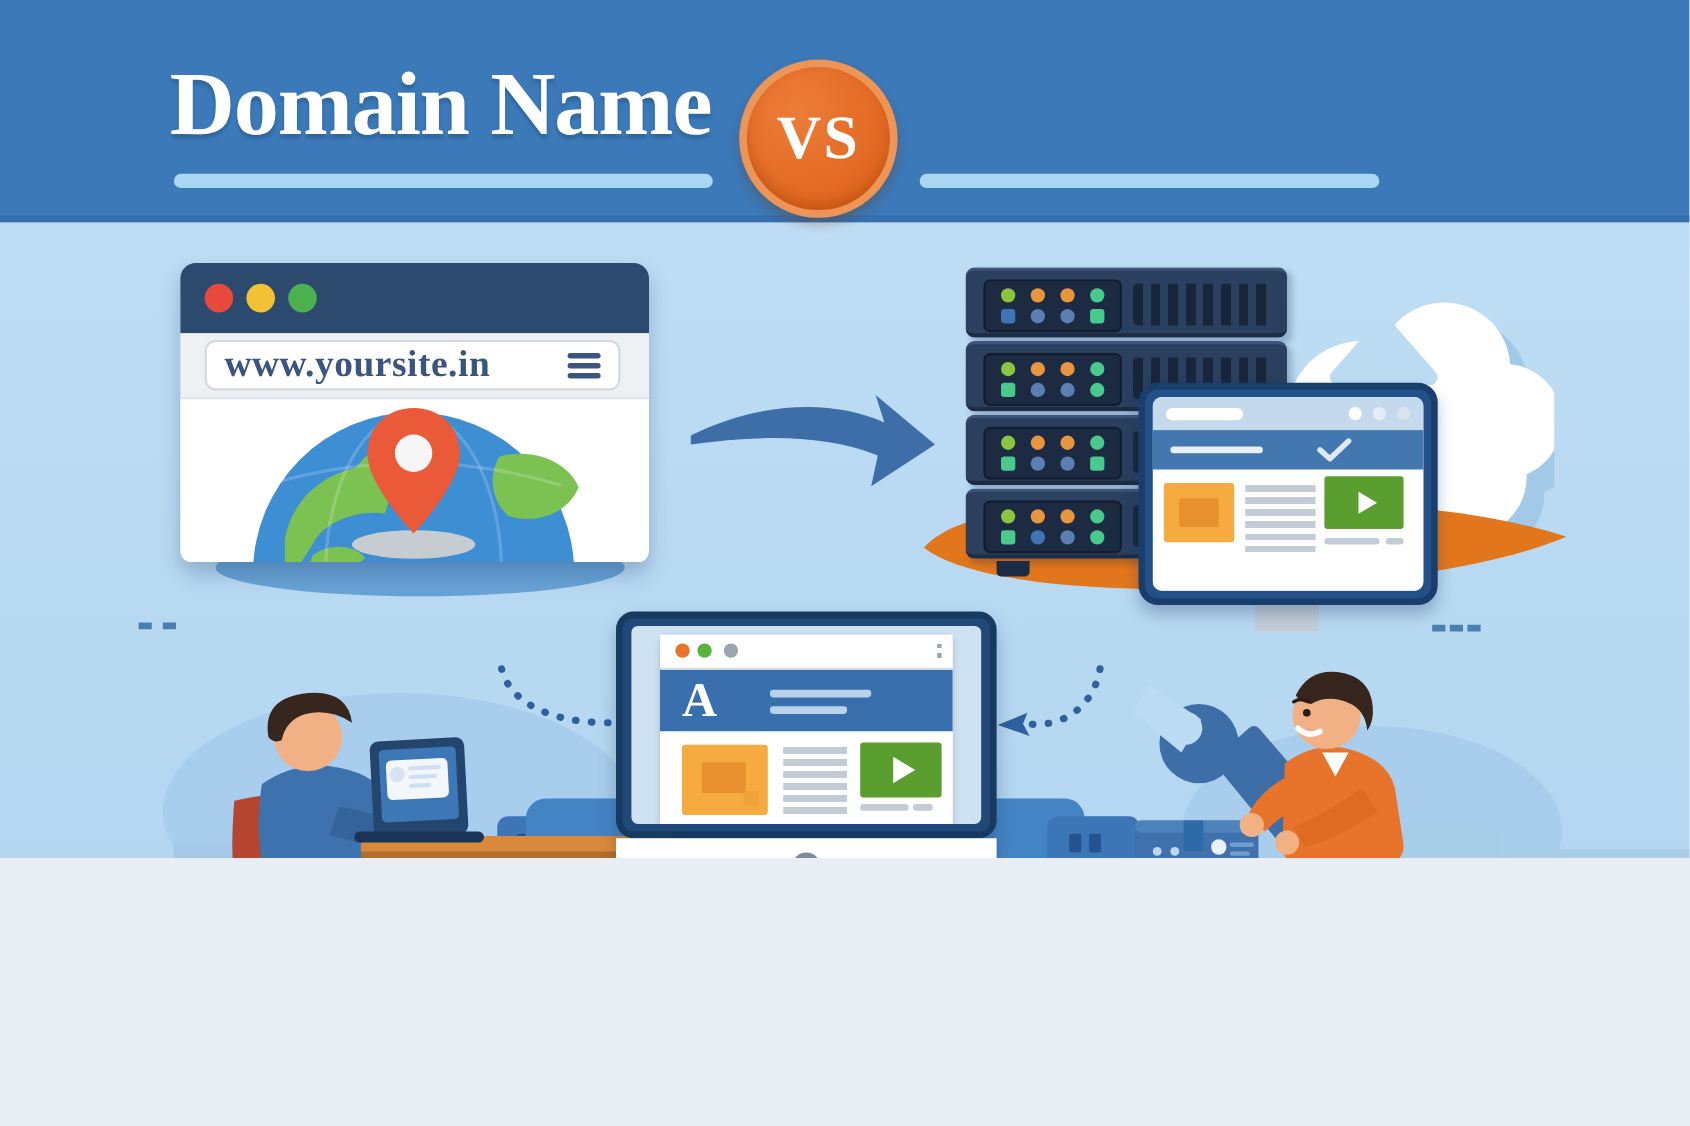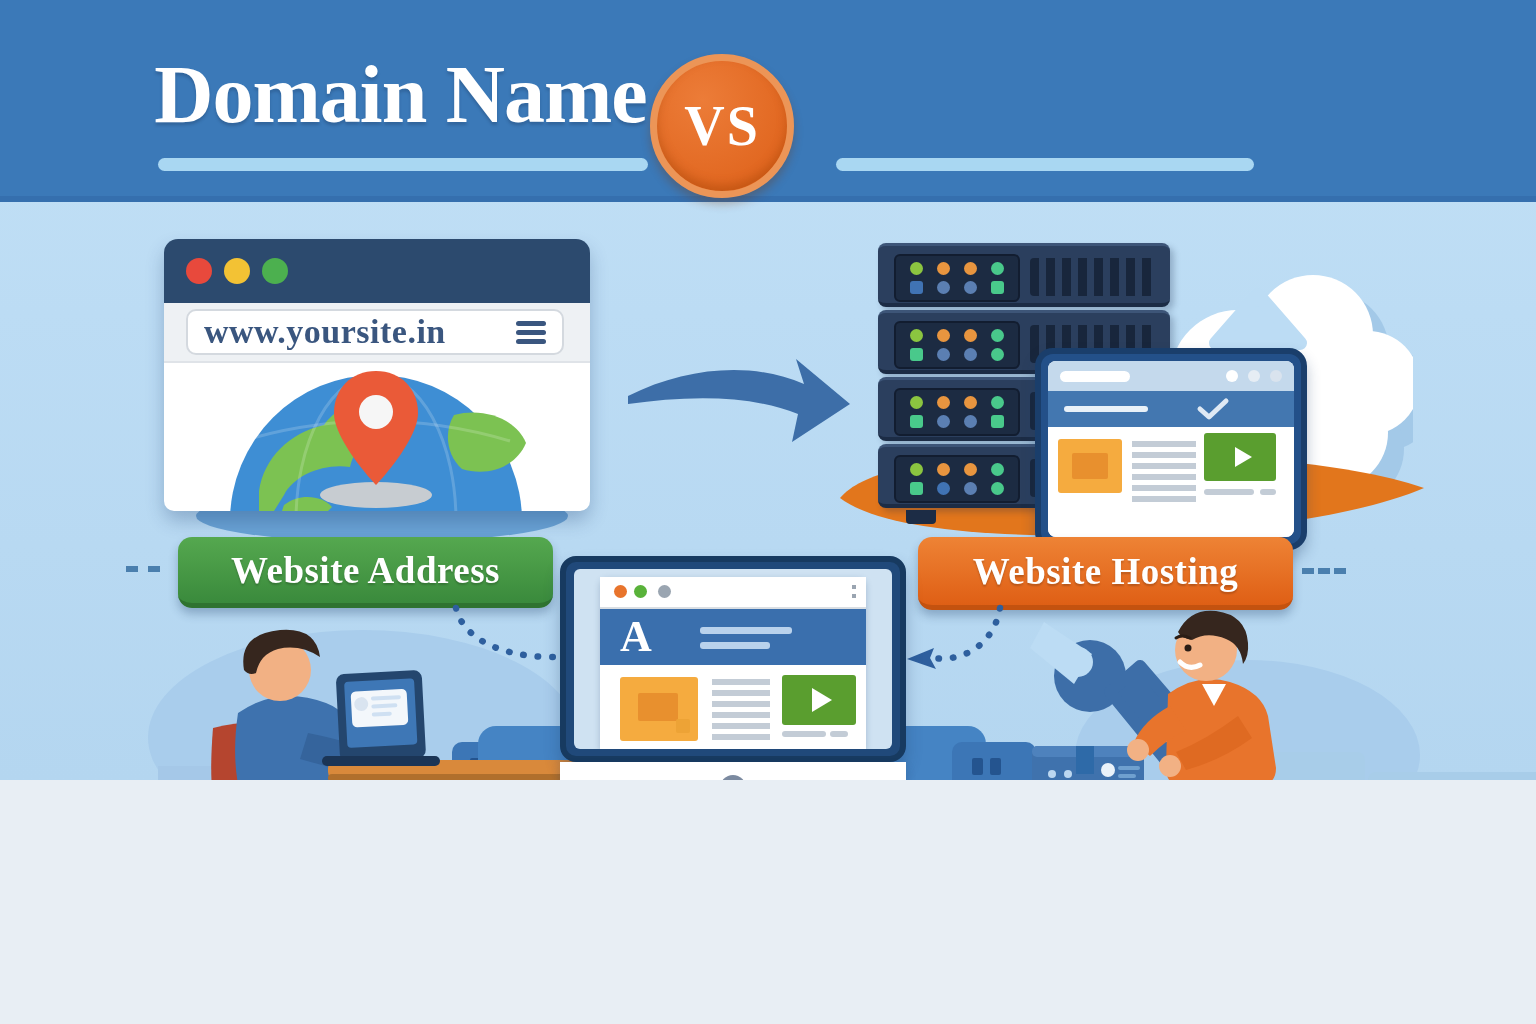--- a/index.html
+++ b/index.html
@@ -10,21 +10,21 @@
 
   
   .band{left:0;top:0;width:1536px;height:196px;background:#3b79b8;border-bottom:6px solid #356fae;}
   .title{font-weight:bold;font-size:82px;letter-spacing:-1px;text-align:center;
     text-shadow:0 3px 3px rgba(20,40,70,.25);white-space:nowrap;}
   .t-left{left:148px;top:48px;width:505px;color:#ffffff;}
   .t-right{left:822px;top:48px;width:500px;color:#f6e7b4;}
   .uline{height:13px;background:#a9d7f2;border-radius:7px;}
   .u-left{left:158px;top:158px;width:490px;}
   .u-right{left:836px;top:158px;width:418px;}
-  .vs{left:650px;top:54px;width:130px;height:130px;border-radius:50%;
+  .vs{left:672px;top:54px;width:130px;height:130px;border-radius:50%;
     background:radial-gradient(circle at 35% 30%,#ec7c38,#dd5f17);
     border:7px solid #ec9557;box-shadow:0 6px 10px rgba(120,50,0,.3), inset 0 -6px 10px rgba(150,60,0,.35);
     display:flex;align-items:center;justify-content:center;
     color:#fff;font-weight:bold;font-size:56px;letter-spacing:2px;}
 
   
   .hill{background:#a9cdec;border-radius:50%;}
   .silbox{background:#a8cde9;}
 
   
@@ -312,26 +312,20 @@
         <ellipse cx="212" cy="158" rx="80" ry="146" fill="none" stroke="#ffffff" stroke-opacity="0.18" stroke-width="3"></ellipse>
         <path d="M78,78 Q212,38 346,78" fill="none" stroke="#ffffff" stroke-opacity="0.18" stroke-width="3"></path>
         <ellipse cx="212" cy="132" rx="56" ry="13" fill="#c7ccd1"></ellipse>
         <path d="M212,8 C187,8 170,26 170,50 C170,78 212,122 212,122 C212,122 254,78 254,50 C254,26 237,8 212,8 Z" fill="#ea5a38"></path>
         <circle cx="212" cy="49" r="17" fill="#f6f6f6"></circle>
       </svg>
     </div>
   </div>
 
   <div class="abs dashln" style="left:126px;top:566px;width:34px;"></div>
-  <div class="abs biglabel lab-addr">
-    <span>Website Address</span>
-  </div>
-  <div class="abs biglabel lab-host">
-    <span>Website Hosting</span>
-  </div>
   <div class="abs dashln" style="left:1302px;top:568px;width:44px;"></div>
 
   <svg class="abs" style="left:438px;top:602px;" width="175" height="78">
     <path d="M18,6 C26,40 72,60 138,54" stroke="#2e5f9e" stroke-width="6.5" stroke-dasharray="0.5 14" stroke-linecap="round" fill="none"></path>
     <polygon points="138,43 165,55 140,65 146,54" fill="#2e5f9e"></polygon>
   </svg>
   <svg class="abs" style="left:900px;top:602px;" width="118" height="78">
     <path d="M100,6 C94,42 64,60 34,56" stroke="#2e5f9e" stroke-width="6.5" stroke-dasharray="0.5 14" stroke-linecap="round" fill="none"></path>
     <polygon points="34,46 7,57 36,67 30,56" fill="#2e5f9e"></polygon>
   </svg>

